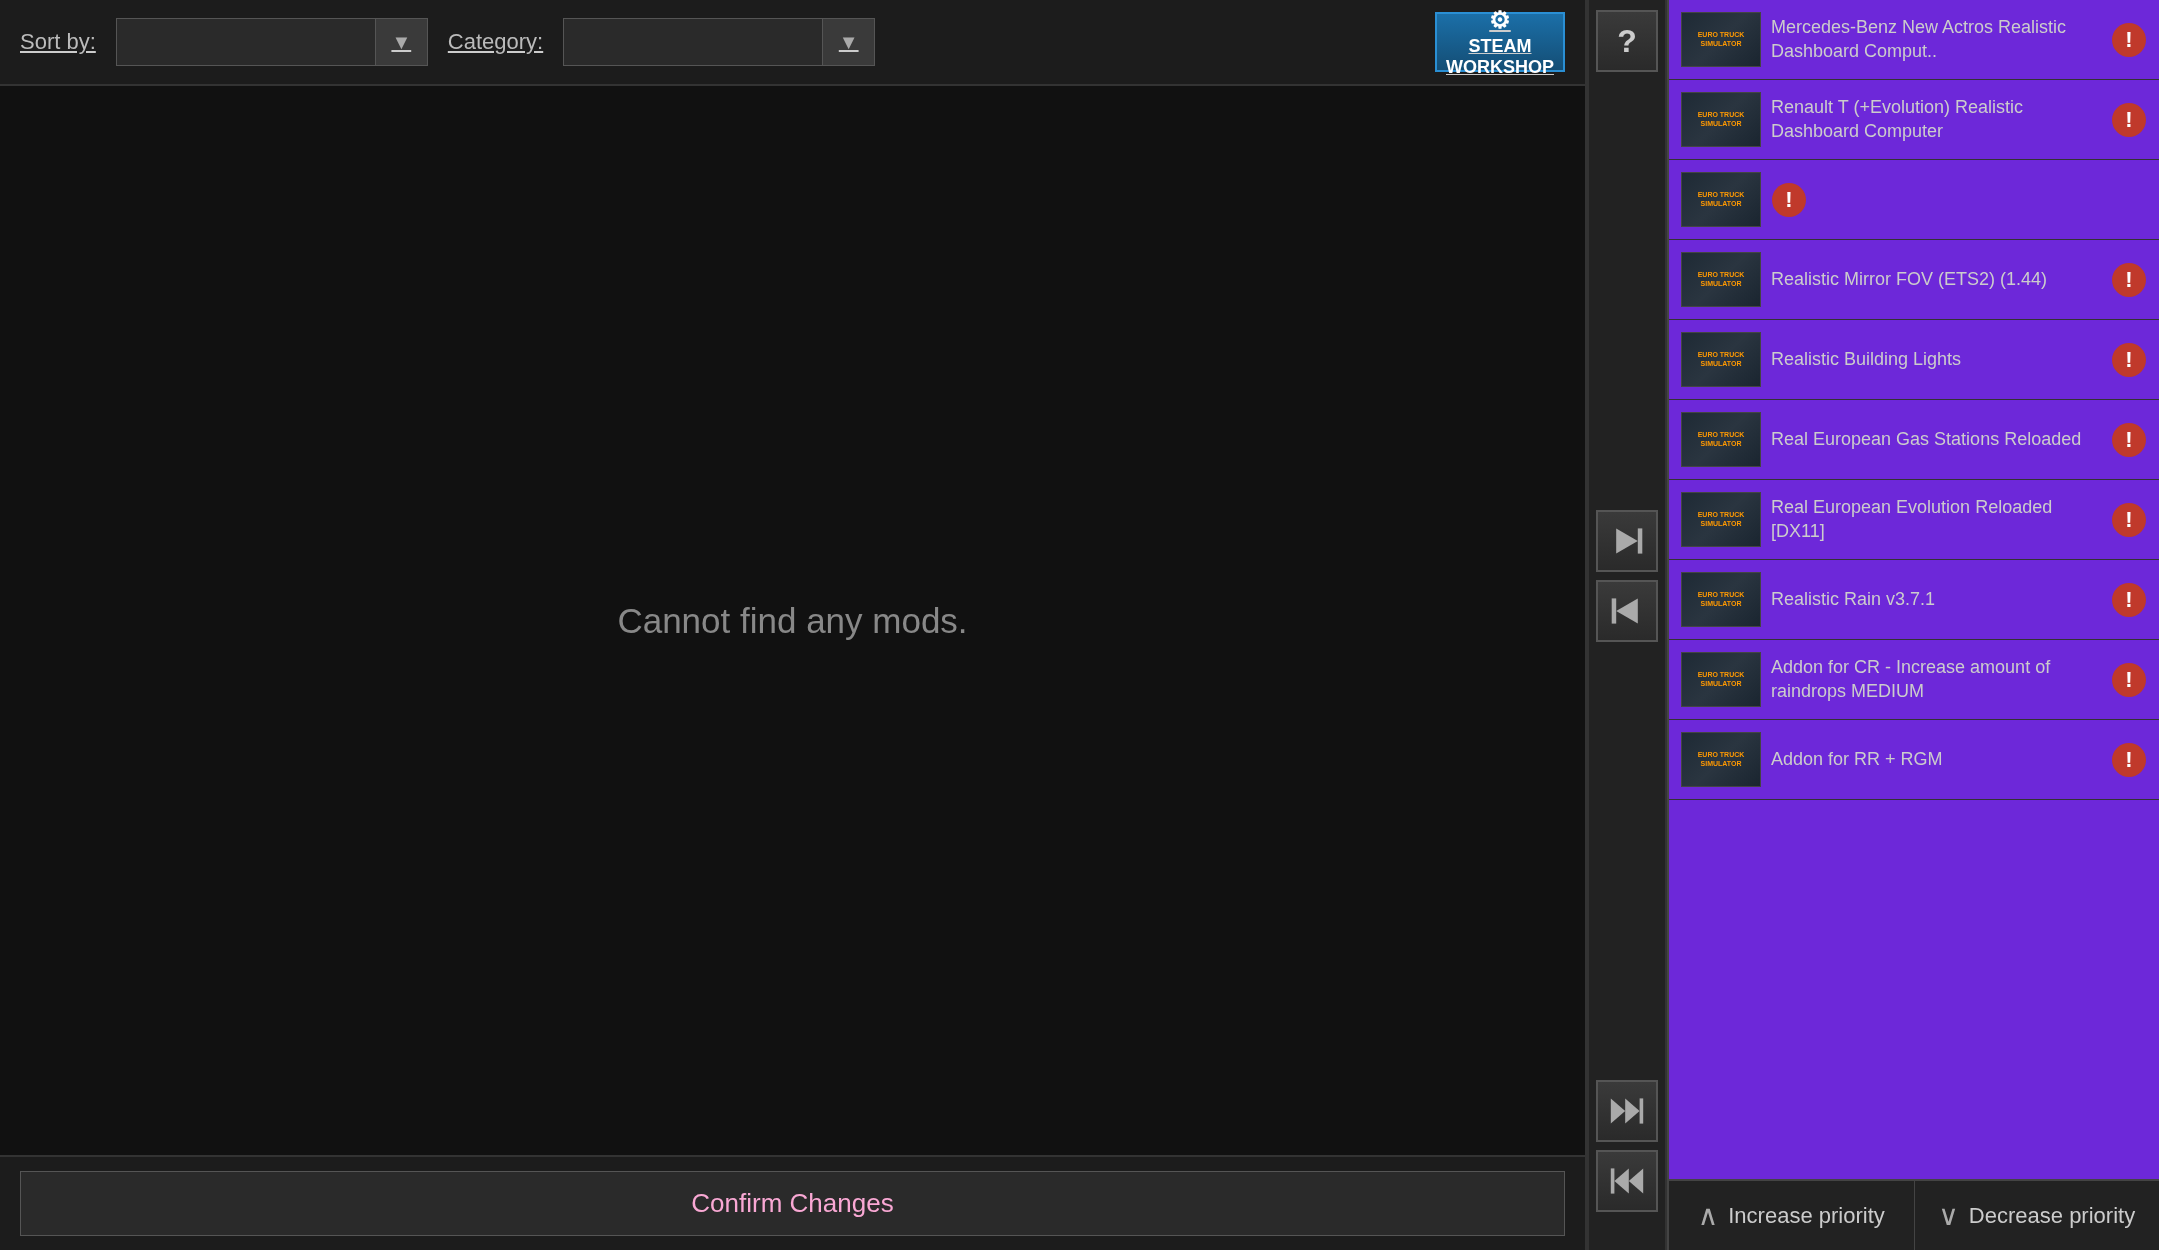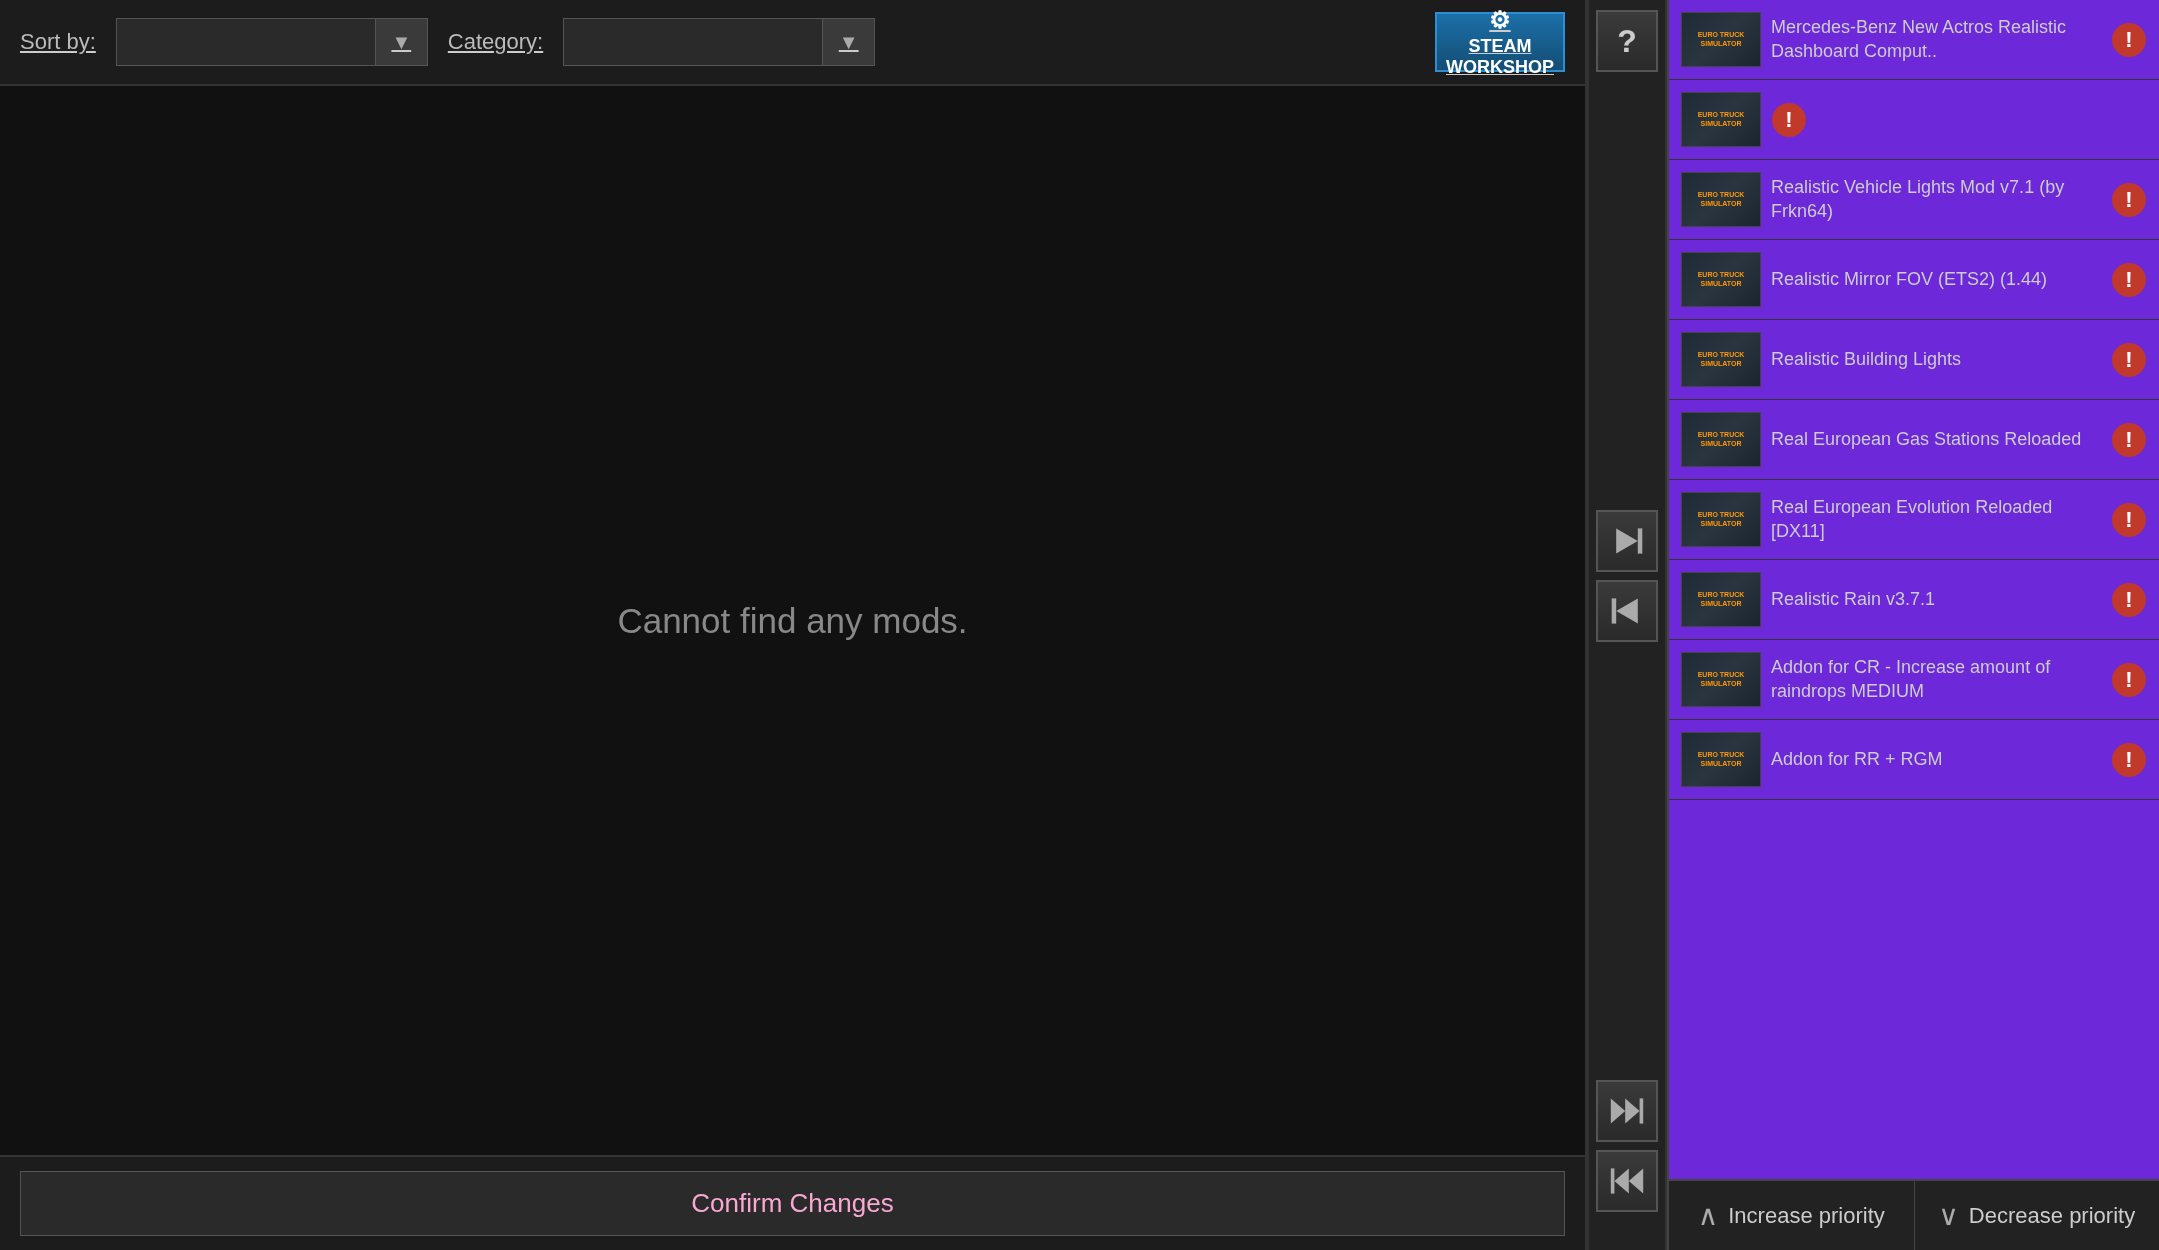--- a/index.html
+++ b/index.html
@@ -385,33 +385,33 @@
           </div>
         </div>
         <div class="mod-item">
           <div class="mod-thumbnail">
             <div class="mod-thumbnail-inner">
               <div class="mod-thumbnail-text">EURO
 TRUCK
 SIMULATOR</div>
             </div>
           </div>
-          <div class="mod-warning">
-            <div class="warning-icon">!</div>
-          </div>
-        </div>
-        <div class="mod-item">
-          <div class="mod-thumbnail">
-            <div class="mod-thumbnail-inner">
-              <div class="mod-thumbnail-text">EURO
-TRUCK
-SIMULATOR</div>
-            </div>
-          </div>
-          <div class="mod-name">Realistic Vehicle Lights Mod v7.1 (by Frkn64)</div>
+          <div class="mod-name">Renault T (+Evolution) Realistic Dashboard Computer</div>
+          <div class="mod-warning">
+            <div class="warning-icon">!</div>
+          </div>
+        </div>
+        <div class="mod-item">
+          <div class="mod-thumbnail">
+            <div class="mod-thumbnail-inner">
+              <div class="mod-thumbnail-text">EURO
+TRUCK
+SIMULATOR</div>
+            </div>
+          </div>
           <div class="mod-warning">
             <div class="warning-icon">!</div>
           </div>
         </div>
         <div class="mod-item">
           <div class="mod-thumbnail">
             <div class="mod-thumbnail-inner">
               <div class="mod-thumbnail-text">EURO
 TRUCK
 SIMULATOR</div>

